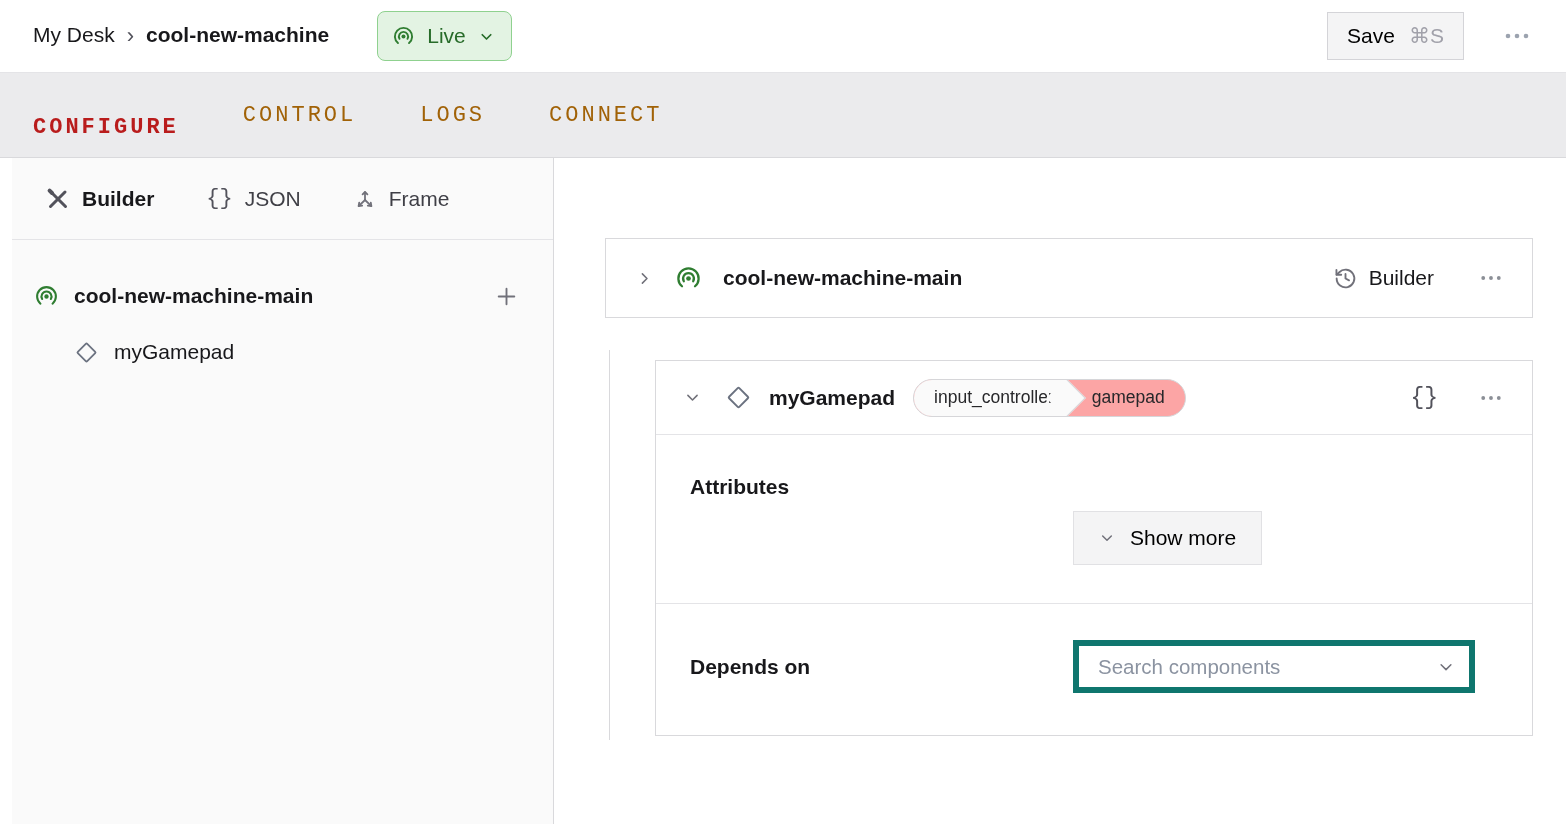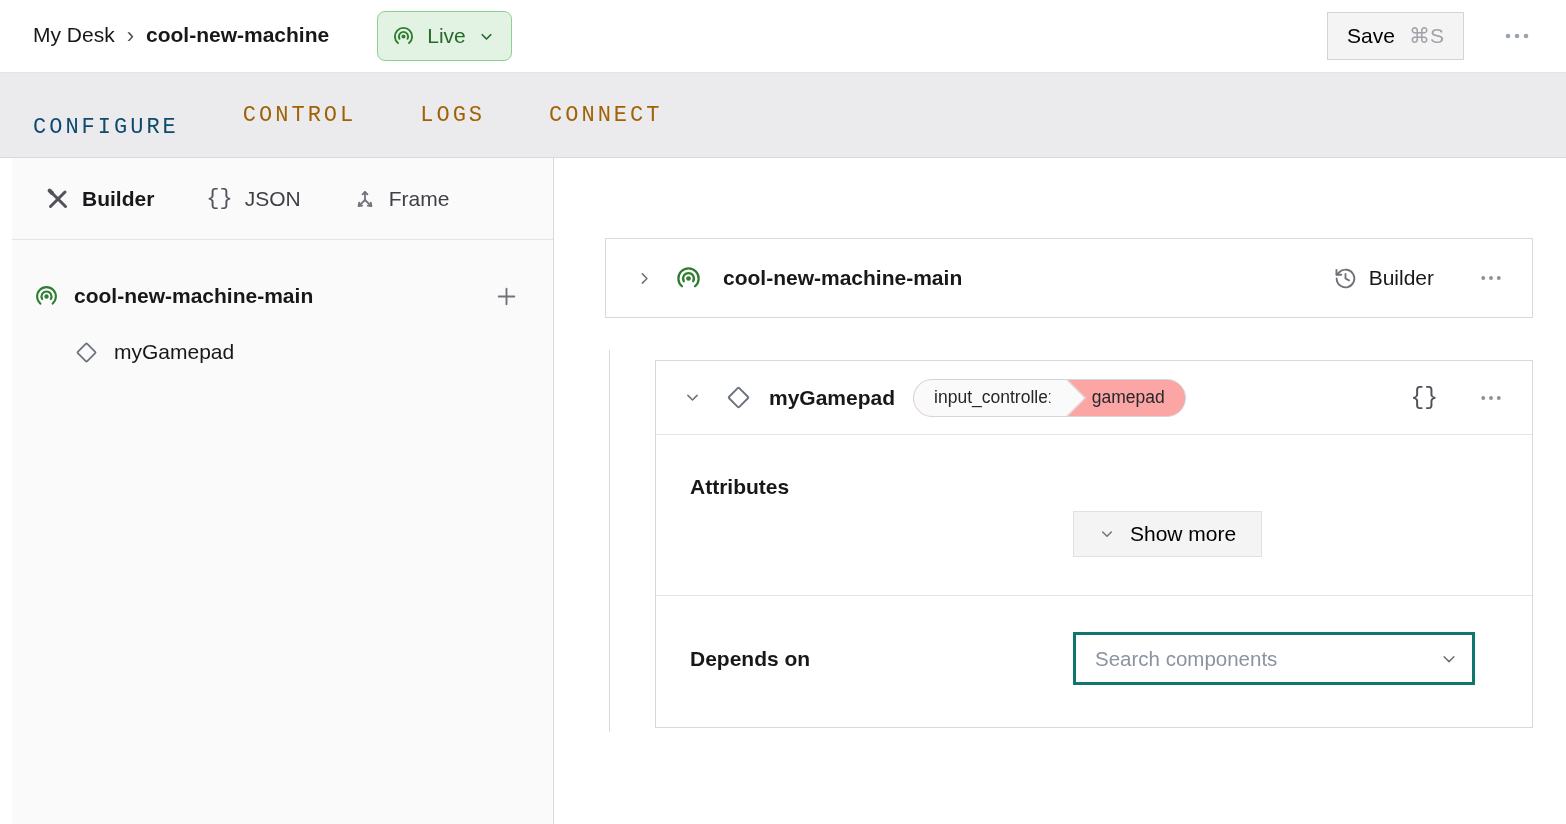--- a/index.html
+++ b/index.html
@@ -15,21 +15,21 @@
     background:#e3f3e3; border:1px solid #8fd18f; border-radius:8px; color:#276b29; font-size:21px; cursor:pointer; }
   .spacer { flex:1; }
   .save-btn { display:inline-flex; align-items:center; gap:14px; height:48px; padding:0 19px; background:#f4f4f5;
     border:1px solid #d4d4d8; font-size:21px; cursor:pointer; font-family:"Liberation Sans",sans-serif; }
   .save-btn .shortcut { color:#a1a1aa; }
   .kebab { margin-left:34px; display:inline-flex; align-items:center; cursor:pointer; padding:4px; }
 
   
   .tab-bar { height:85px; background:#ebebed; border-bottom:1px solid #d9d9dc; display:flex; align-items:center; padding:0 33px; gap:64px; }
   .tab { font-family:"Liberation Mono","DejaVu Sans Mono",monospace; font-size:22px; letter-spacing:3px; color:#a16207; cursor:pointer; }
-  .tab.active { font-weight:normal; color:#0c4a6e;margin-top:25px; }
+  .tab.active { font-weight:bold; color:#b91c1c;margin-top:25px; }
 
   
   .content-row { display:flex; height:666px;margin-left:12px; }
   .sidebar { width:542px; flex:0 0 542px; background:#fafafa; border-right:1px solid #d9d9dc; }
   .mode-row { height:82px; display:flex; align-items:center; gap:52px; padding:0 34px; border-bottom:1px solid #e4e4e7; }
   .mode-item { display:inline-flex; align-items:center; gap:12px; font-size:21px; color:#3f3f46; cursor:pointer; }
   .mode-item.active { color:#18181b; font-weight:bold; }
   .braces-glyph { font-family:"Liberation Mono","DejaVu Sans Mono",monospace; font-size:22px; color:#52525b; font-weight:normal; }
 
   .tree { padding:28px 32px 0 22px; }
@@ -63,24 +63,24 @@
   .type-pill .seg1 { position:relative; background:#fafafa; display:flex; align-items:center; padding:0 12px 0 20px; }
   .type-pill .seg1::after { content:""; position:absolute; right:-14px; top:50%; width:27px; height:27px;
     transform:translateY(-50%) rotate(45deg); background:#fafafa; border-top:1px solid #d6d6d9; border-right:1px solid #d6d6d9; }
   .type-pill .seg2 { display:flex; align-items:center; padding:0 20px 0 26px; }
 
   .section { display:flex; padding:40px 34px 38px 34px; border-bottom:1px solid #e4e4e7; }
   .section:last-child { border-bottom:none; }
   .section .sec-label { flex:0 0 383px; font-size:21px; font-weight:bold; }
   .section .sec-body { flex:1; }
   .empty-text { font-size:21px; }
-  .show-more-btn { margin-top:36px; display:inline-flex; align-items:center; gap:15px; height:46px; padding:0 25px;
+  .show-more-btn { margin-top:36px; display:inline-flex; align-items:center; gap:15px; height:54px; padding:0 25px;
     background:#f4f4f5; border:1px solid #e1e1e4; font-size:21px; cursor:pointer; font-family:"Liberation Sans",sans-serif; }
   .section.depends { align-items:center; padding-top:36px; padding-bottom:42px; }
-  .select-box { position:relative; width:402px; height:53px; border:3px solid #0f766e; background:#fff; display:flex; align-items:center; }
+  .select-box { position:relative; width:402px; height:53px; border:6px solid #0f766e; background:#fff; display:flex; align-items:center; }
   .select-box input { border:none; outline:none; flex:1; height:100%; padding:0 44px 0 19px; font-size:20.5px;
     font-family:"Liberation Sans",sans-serif; color:#18181b; background:transparent; }
   .select-box input::placeholder { color:#8b93a1; opacity:1; }
   .select-box .chev { position:absolute; right:14px; top:50%; transform:translateY(-50%); display:inline-flex; pointer-events:none; }
 
   svg { display:block; }
 </style>
 </head>
 <body>
 

